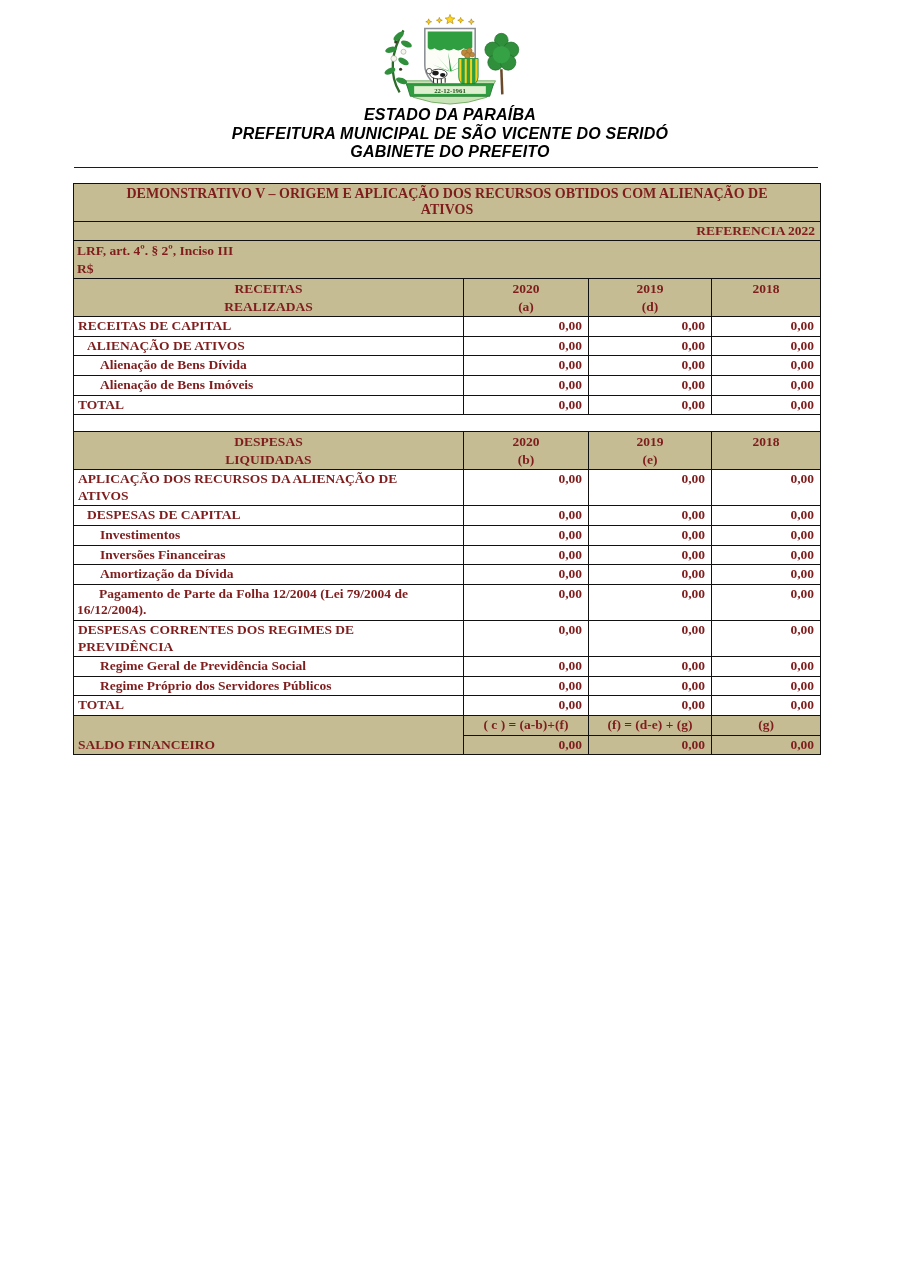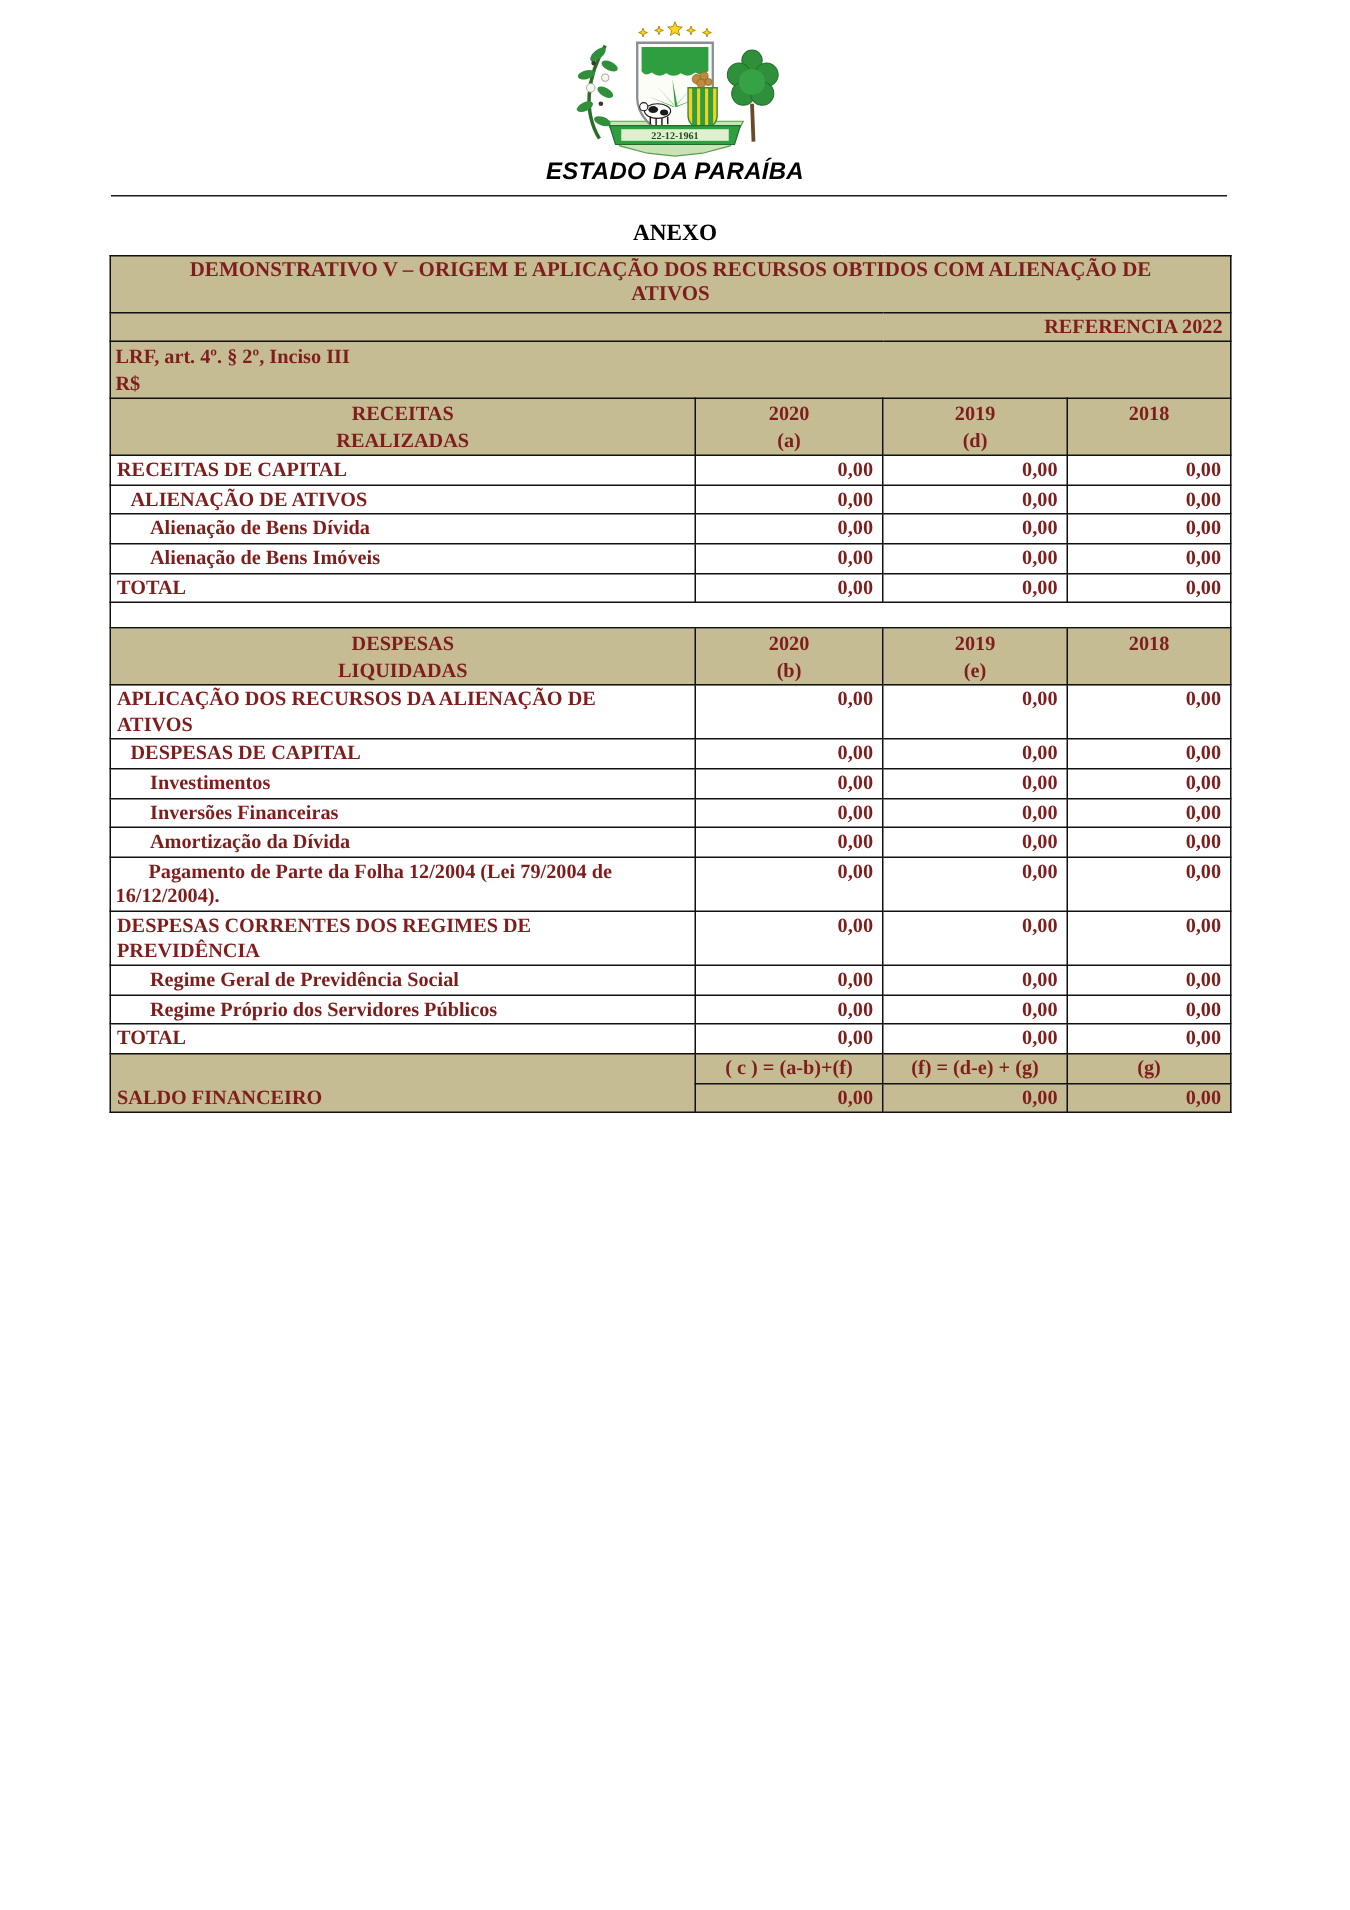--- a/index.html
+++ b/index.html
@@ -125,25 +125,26 @@
         <path d="M84 47 H104 V66 Q104 73 94 77 Q84 73 84 66 Z" fill="none" stroke="#2f8f3b" stroke-width="1"></path>
       </g>
 
       <g>
         <path d="M30 73 L120 73 L116 86 L34 86 Z" fill="#2f9e41" stroke="#1f6f2b" stroke-width="0.8"></path>
         <rect x="38" y="75.5" width="74" height="8" fill="#dff0d0"></rect>
         <text x="75" y="82.3" text-anchor="middle" font-size="7" font-weight="bold" font-family="Liberation Serif, serif" fill="#1d4f17">22-12-1961</text>
       </g>
     </svg>
     <div class="lh-line">ESTADO DA PARAÍBA</div>
+    <div class="lh-line">PREFEITURA MUNICIPAL DE SÃO VICENTE DO SERIDÓ</div>
+    <div class="lh-line">GABINETE DO PREFEITO</div>
   </div>
   <hr class="rule">
 
   <div class="doc-title">
-    <div>ANEXO</div>
   </div>
 
   <table class="fiscal">
     <colgroup>
         <col style="width:390px">
         <col style="width:125px">
         <col style="width:123px">
         <col style="width:109px">
       </colgroup>
 

